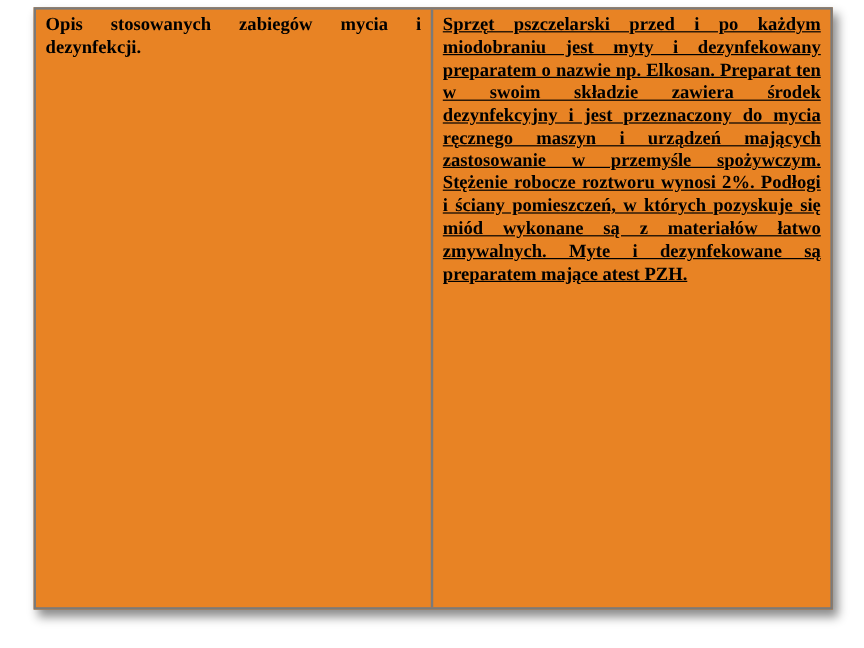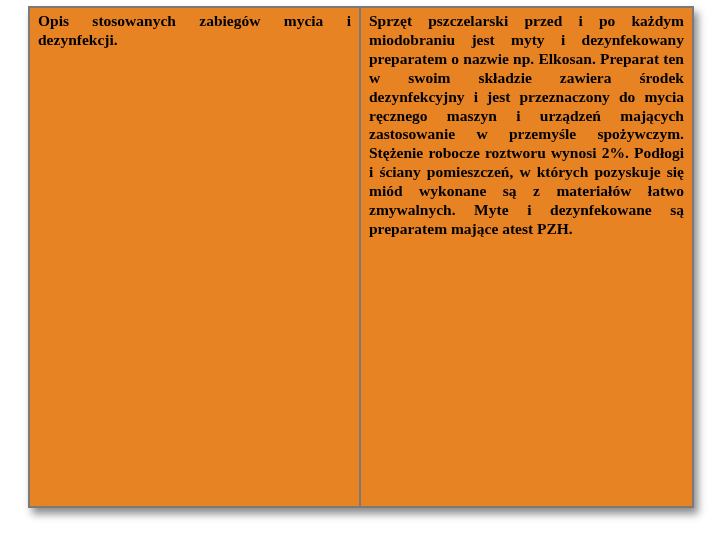--- a/index.html
+++ b/index.html
@@ -35,20 +35,21 @@
   .col-left, .col-right {
     padding: 4px 8px 6px 8px;
     box-sizing: border-box;
   }
   .col-left {
     width: 50%;
     border-right: 2px solid #7a7a7a;
   }
   .col-right {
     width: 50%;
+    text-decoration: underline;
   }
   .cell-text {
     color: #000000;
     font-size: 15.5px;
     line-height: 1.22;
     text-align: justify;
     text-justify: inter-word;
     font-weight: 600;
   }
 </style>

